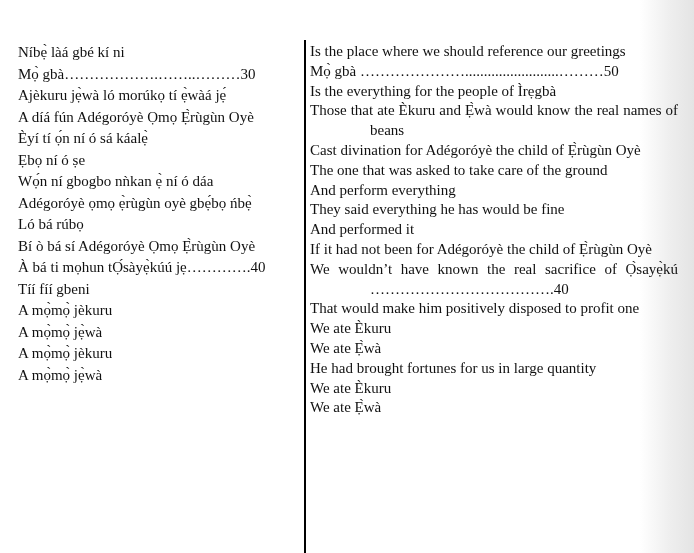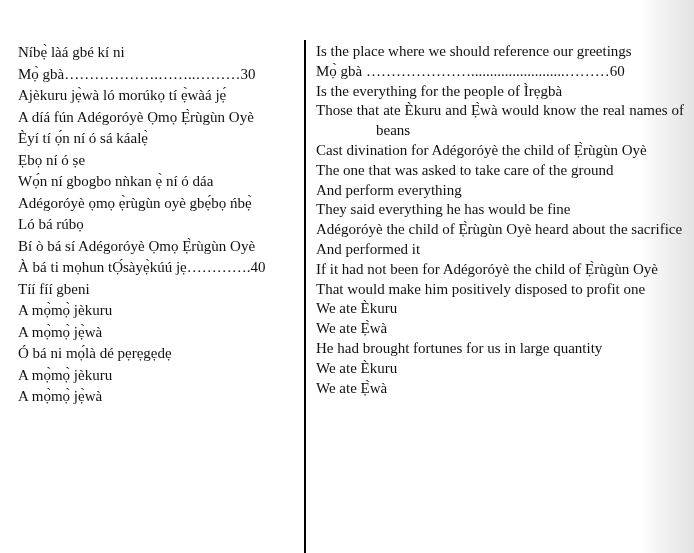--- a/index.html
+++ b/index.html
@@ -22,21 +22,20 @@
     }
     .left-col {
       left: 18px;
       width: 282px;
       line-height: 21.5px;
     }
     .right-col {
       left: 310px;
       width: 368px;
       line-height: 19.8px;
-      margin-left: 6px;
     }
     .divider {
       position: absolute;
       left: 304px;
       top: 40px;
       width: 2px;
       height: 513px;
       background: #000000;
     }
     .line {
@@ -61,38 +60,37 @@
   <div class="line">Èyí tí ọ́n ní ó sá káalẹ̀</div>
   <div class="line">Ẹbọ ní ó ṣe</div>
   <div class="line">Wọ́n ní gbogbo nǹkan ẹ̀ ní ó dáa</div>
   <div class="line">Adégoróyè ọmọ ẹ̀rùgùn oyè gbẹ́bọ ńbẹ̀</div>
   <div class="line">Ló bá rúbọ</div>
   <div class="line">Bí ò bá sí Adégoróyè Ọmọ Ẹ̀rùgùn Oyè</div>
   <div class="line">À bá ti mọhun tỌ́sàyẹ̀kúú jẹ………….40</div>
   <div class="line">Tíí fíí gbeni</div>
   <div class="line">A mọ̀mọ̀ jèkuru</div>
   <div class="line">A mọ̀mọ̀ jẹ̀wà</div>
-  <div class="line">Ó bá ni mọ́là dé pẹrẹgẹdẹ</div>
   <div class="line">A mọ̀mọ̀ jèkuru</div>
   <div class="line">A mọ̀mọ̀ jẹ̀wà</div>
 </div>
 
 <div class="divider"></div>
 
 <div class="col right-col">
   <div class="line">Is the place where we should reference our greetings</div>
-  <div class="line">Mọ̀ gbà ………………….........................………60</div>
+  <div class="line">Mọ̀ gbà ………………….........................………50</div>
   <div class="line">Is the everything for the people of Ìrẹgbà</div>
   <div class="wrap">Those that ate Èkuru and Ẹ̀wà would know the real names of beans</div>
   <div class="wrap">Cast divination for Adégoróyè the child of Ẹ̀rùgùn Oyè</div>
   <div class="line">The one that was asked to take care of the ground</div>
   <div class="line">And perform everything</div>
   <div class="line">They said everything he has would be fine</div>
-  <div class="wrap">Adégoróyè the child of Ẹ̀rùgùn Oyè heard about the sacrifice</div>
   <div class="line">And performed it</div>
   <div class="wrap">If it had not been for Adégoróyè the child of Ẹ̀rùgùn Oyè</div>
+  <div class="wrap">We wouldn’t have known the real sacrifice of Ọ̀sayẹ̀kú ……………………………….40</div>
   <div class="wrap">That would make him positively disposed to profit one</div>
   <div class="line">We ate Èkuru</div>
   <div class="line">We ate Ẹ̀wà</div>
   <div class="line">He had brought fortunes for us in large quantity</div>
   <div class="line">We ate Èkuru</div>
   <div class="line">We ate Ẹ̀wà</div>
 </div>
 
 </body></html>

